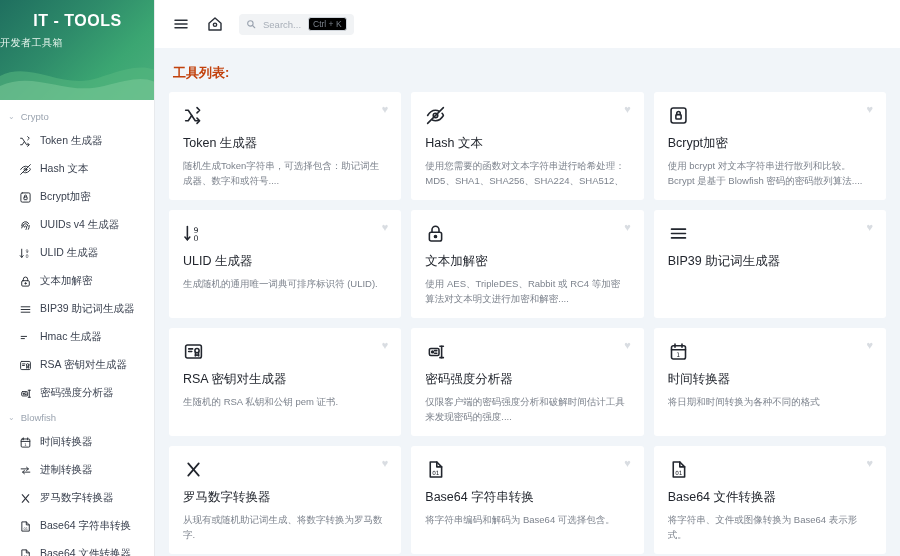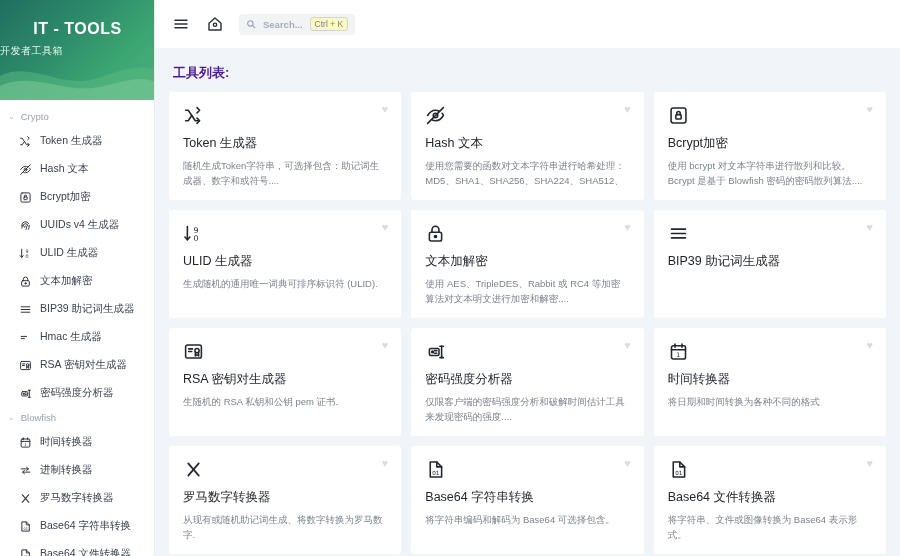--- a/index.html
+++ b/index.html
@@ -27,21 +27,21 @@
     background: linear-gradient(135deg, #1f6f5f 0%, #2e8b6a 40%, #3ba672 70%, #4caf7d 100%);
     overflow: hidden;
   }
   .logo-box svg.waves { position: absolute; left: 0; bottom: -2px; width: 155px; height: 46px; }
   .logo-title {
     position: relative; z-index: 3;
     text-align: center;
     color: #ffffff;
     font-size: 16px; font-weight: bold;
     letter-spacing: 0.5px;
-    padding-top: 20px;
+    padding-top: 12px;
   }
   .logo-sub {
     position: relative; z-index: 3;
     text-align: left;
     color: #eaf7f0;
     font-size: 10px;
     padding-top: 6px;
     letter-spacing: 0.5px;
   }
 
@@ -97,34 +97,34 @@
     gap: 7px;
     background: #f1f3f5;
     border-radius: 4px;
     height: 21px;
     padding: 0 7px;
     min-width: 105px;
     cursor: text;
   }
   .search .s-ico { width: 10px; height: 10px; color: #9aa3af; display:flex; }
   .search .s-ico svg { width: 10px; height: 10px; display:block; }
-  .search .s-ph { color: #a7aeb8; font-size: 9.5px; font-weight: bold; }
+  .search .s-ph { color: #a7aeb8; font-size: 9.5px; }
   .kbd {
     border: 1px solid #cfd4da;
     border-radius: 3px;
     color: #7b828c;
     font-size: 8.5px;
     padding: 0px 4px;
     line-height: 12px;
-    background: #fef9c3;
+    background: #000000;
   }
 
   .content { flex: 1 1 auto; overflow: hidden; padding: 0 14px; position: relative; }
   .section-title {
-    color: #4c1d95;
+    color: #c2410c;
     font-size: 13px; font-weight: bold;
     padding: 16px 2px 10px 4px;
   }
 
   .grid {
     display: grid;
     grid-template-columns: repeat(3, 1fr);
     gap: 10px;
   }
   .card {

